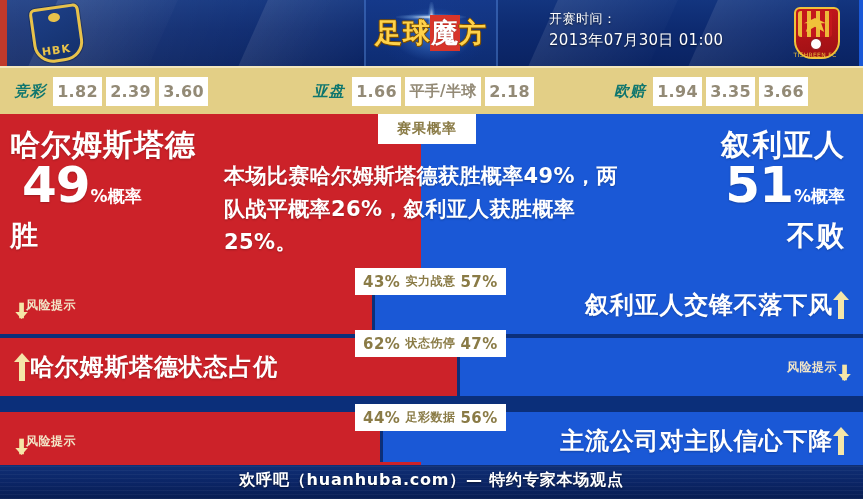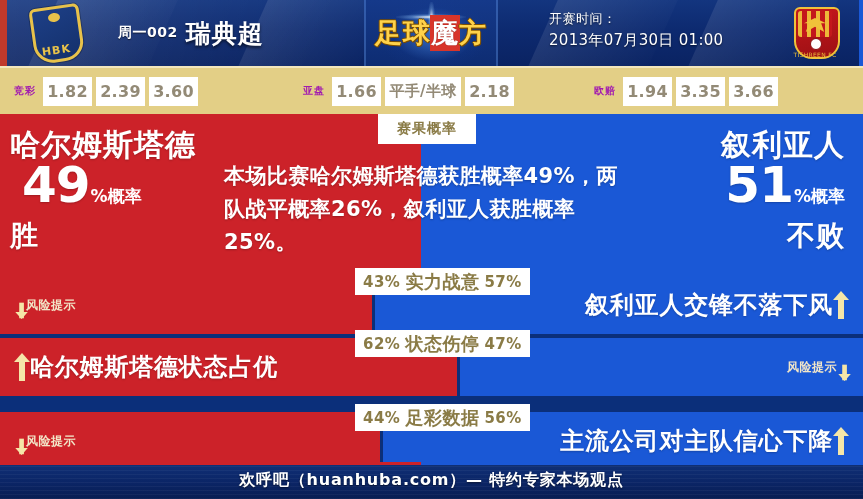--- a/index.html
+++ b/index.html
@@ -145,22 +145,23 @@
   
   .odds{
     position:absolute;left:0;top:66px;width:863px;height:48px;
     background:#e3cf86;
     border-top:2px solid #f3e7bd;
     box-sizing:border-box;
     display:flex;align-items:center;
   }
   .odds-group{display:flex;align-items:center;}
   .odds-title{
-    font-size:10px;font-weight:bold;color:#a21caf;letter-spacing:1px;
+    font-size:15px;font-weight:bold;color:#0f766e;letter-spacing:1px;
     margin-right:7px;
+    font-style:italic;
   }
   .odds-cell{
     background:#ffffff;
     width:49px;height:29px;margin-right:4px;
     display:flex;align-items:center;justify-content:center;
     font-size:16px;font-weight:bold;color:#938a76;
     letter-spacing:.3px;
   }
   .odds-cell.wide{width:76px;font-size:15px;}
 
@@ -231,21 +232,21 @@
     position:absolute;top:0;right:0;height:58px;background:#1a58d6;
   }
   .row-label{
     position:absolute;top:-8px;height:27px;
     background:#ffffff;
     display:flex;align-items:center;justify-content:center;gap:5px;
     padding:0 8px;box-sizing:border-box;
     font-size:15px;font-weight:bold;color:#8a7b46;letter-spacing:.5px;
     white-space:nowrap;
   }
-  .row-label .lbl-name{font-size:18px;}
+  .row-label .lbl-name{font-size:12px;}
 
   .row-text{
     position:absolute;top:0;height:58px;
     display:flex;align-items:center;gap:0;
     color:#ffffff;
   }
   .row-text.left{left:14px;}
   .row-text.right{right:14px;}
   .row-msg-big{
     font-size:24px;font-weight:bold;letter-spacing:.8px;
@@ -297,24 +298,20 @@
     <div class="hdr-sheen" style="left:250px;"></div>
     <div class="hdr-sheen" style="left:540px;"></div>
     <div class="hdr-sheen" style="left:700px;"></div>
 
     <div class="crest crest-home">
       <div class="crest-shape"></div>
       <div class="ball"></div>
       <div class="hbk">HBK</div>
     </div>
 
-    <div class="match-label">
-      <span class="match-round">周一002</span>
-      <span class="match-league">瑞典超</span>
-    </div>
 
     <div class="logo-panel">
       <div class="logo-star"></div>
       <div class="logo-star2"></div>
       <div class="logo-text">
         <span>足球</span>
           <span class="mo">魔</span>
           <span>方</span>
       </div>
     </div>

